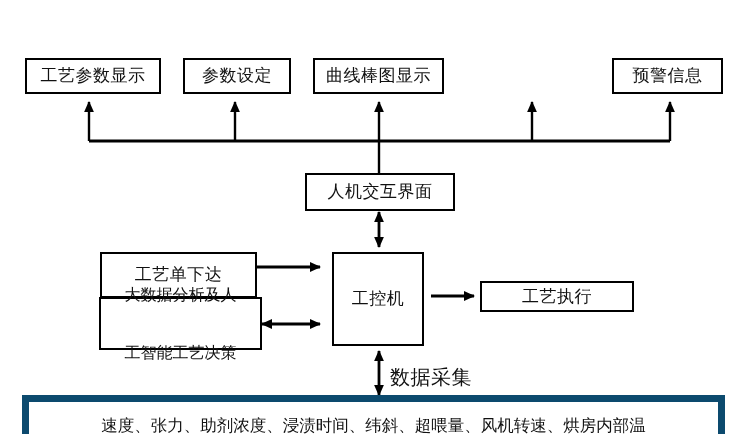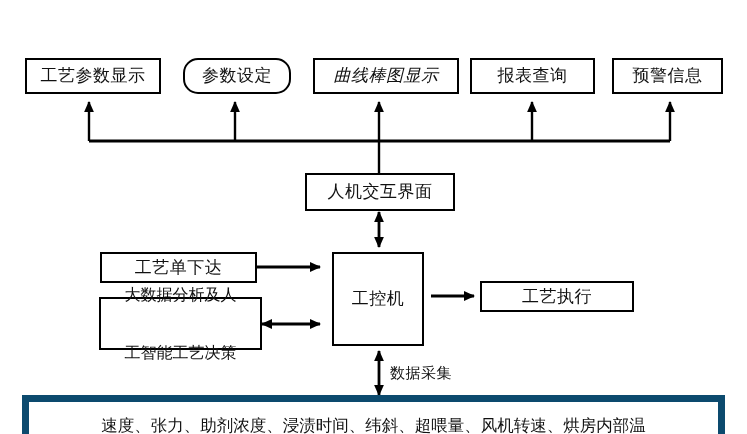--- a/index.html
+++ b/index.html
@@ -61,21 +61,21 @@
   svg.wires {
     position: absolute;
     left: 0;
     top: 0;
     width: 747px;
     height: 434px;
     z-index: 1;
   }
   .edge-label {
     position: absolute;
-    font-size: 15px;
+    font-size: 20px;
     color: #111111;
     letter-spacing: 0.5px;
     z-index: 4;
     white-space: nowrap;
   }
 </style>
 </head>
 <body>
 
 <div id="canvas">
@@ -133,33 +133,32 @@
       <path d="M431,256 L474,256" stroke="#000000" stroke-width="2.8" fill="none" marker-end="url(#ah)"></path>
     </g>
 
     <g>
       <path d="M379,311 L379,355" stroke="#000000" stroke-width="2.8" fill="none" marker-end="url(#ah)" marker-start="url(#ah-start)"></path>
     </g>
   </svg>
 
   <div class="box" style="left:25px; top:18px; width:136px; height:36px;">工艺参数显示</div>
 
-  <div class="box" style="left:183px; top:18px; width:108px; height:36px;border-radius:15px;">参数设定</div>
+  <div class="box" style="left:183px; top:18px; width:108px; height:36px;">参数设定</div>
 
-  <div class="box" style="left:313px; top:18px; width:146px; height:36px;font-style:italic;">曲线棒图显示</div>
+  <div class="box" style="left:313px; top:18px; width:131px; height:36px;">曲线棒图显示</div>
 
-  <div class="box" style="left:470px; top:18px; width:125px; height:36px;">报表查询</div>
 
   <div class="box" style="left:612px; top:18px; width:111px; height:36px;">预警信息</div>
 
   <div class="box" style="left:305px; top:133px; width:150px; height:38px;">人机交互界面</div>
 
   <div class="box big" style="left:332px; top:212px; width:92px; height:94px;">工控机</div>
 
-  <div class="box" style="left:100px; top:212px; width:157px; height:31px;">工艺单下达</div>
+  <div class="box" style="left:100px; top:212px; width:157px; height:46px;">工艺单下达</div>
 
   <div class="box two-line" style="left:99px; top:257px; width:163px; height:53px; flex-direction:column;">
     <span>大数据分析及人</span>
     <span>工智能工艺决策</span>
   </div>
 
   <div class="box" style="left:480px; top:241px; width:154px; height:31px;">工艺执行</div>
 
   <div class="edge-label" style="left:390px; top:324px;">数据采集</div>
 

